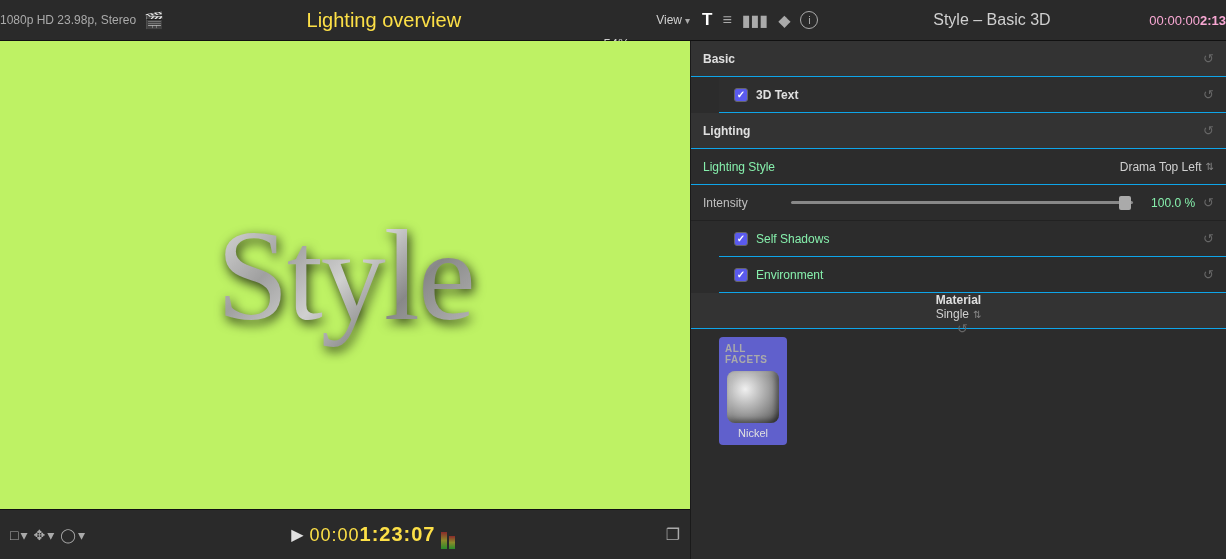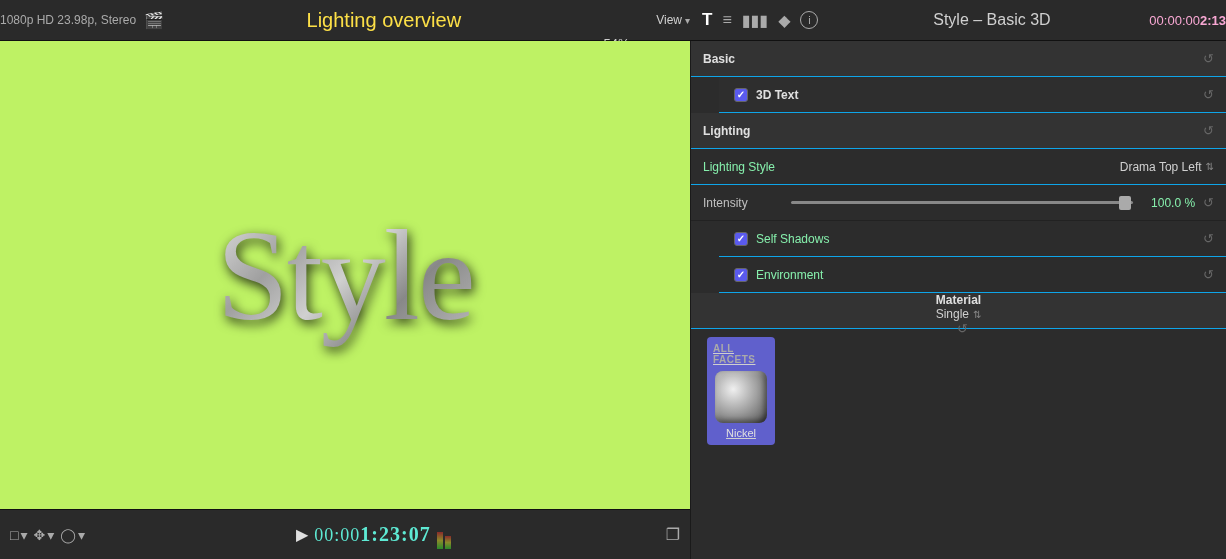--- a/index.html
+++ b/index.html
@@ -149,24 +149,23 @@
       flex: 1;
       justify-content: center;
     }
     .play-btn {
       font-size: 16px;
       color: #e0e0e0;
       cursor: pointer;
     }
     .timecode-display {
       font-size: 18px;
-      color: #5eead4;
+      color: #fde047;
       font-variant-numeric: tabular-nums;
       letter-spacing: 1px;
-      font-family: Liberation Serif, serif;
     }
     .audio-meter {
       width: 18px;
       height: 28px;
       display: flex;
       gap: 2px;
       align-items: flex-end;
     }
     .audio-bar {
       width: 6px;
@@ -301,25 +300,24 @@
       text-align: right;
     }
     .reset-btn-small {
       font-size: 13px;
       color: #666;
       cursor: pointer;
     }
 
     
     .material-thumbnail-area {
-      padding: 8px 12px 12px 16px;
+      padding: 8px 12px 12px 28px;
       display: flex;
       flex-direction: column;
       gap: 4px;
-      text-decoration: underline;
     }
     .all-facets-label {
       font-size: 10px;
       color: #aaa;
       font-weight: 600;
       letter-spacing: 0.5px;
       margin-bottom: 2px;
     }
     .material-thumb-container {
       width: 68px;

